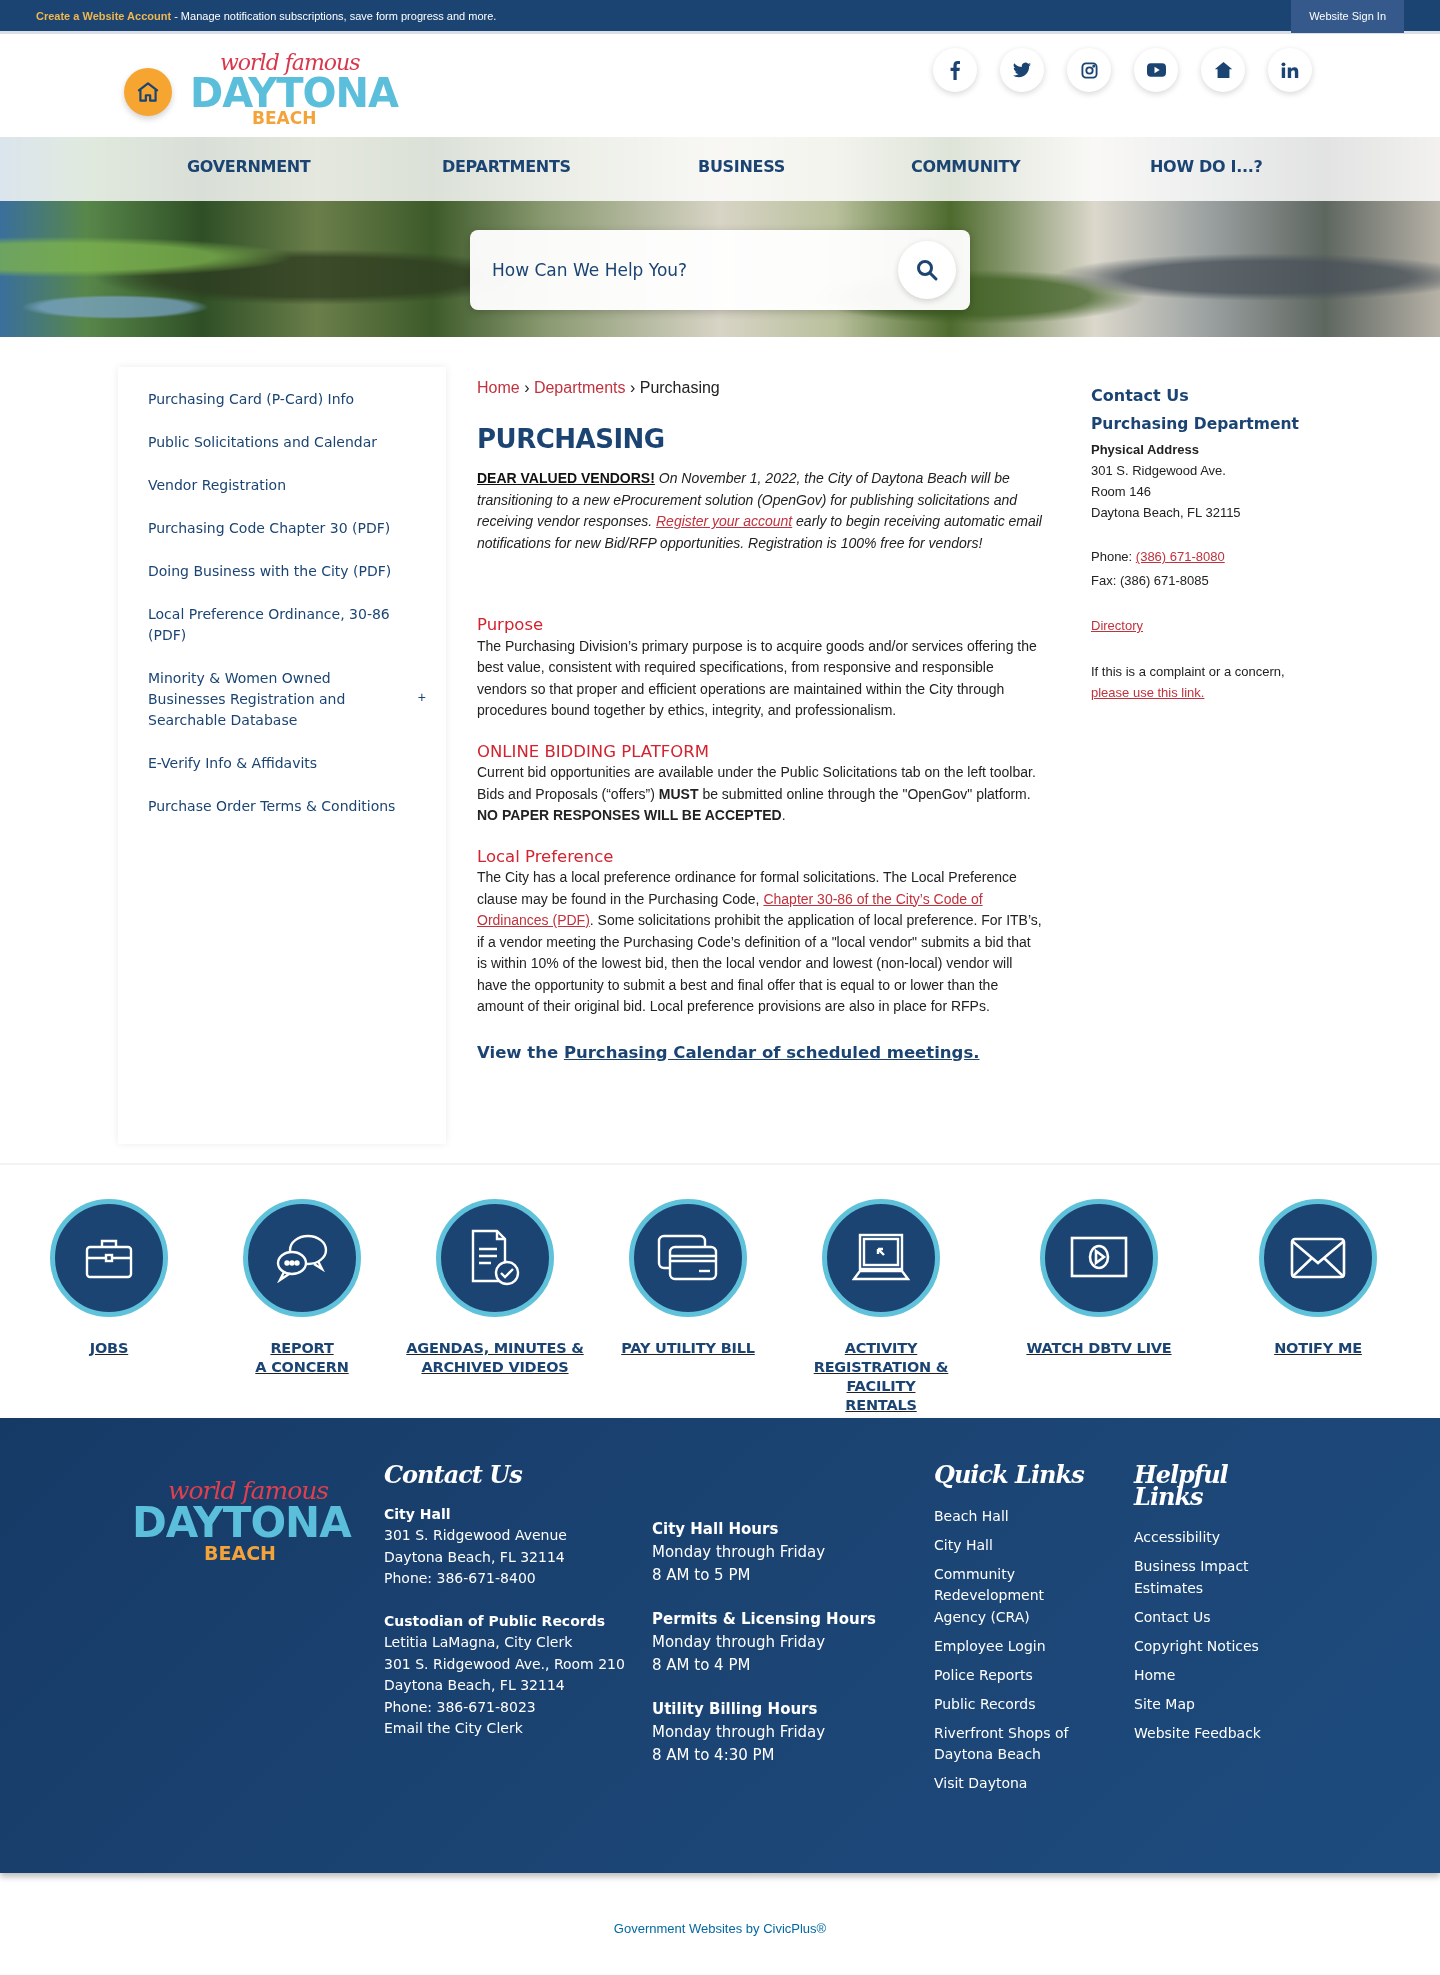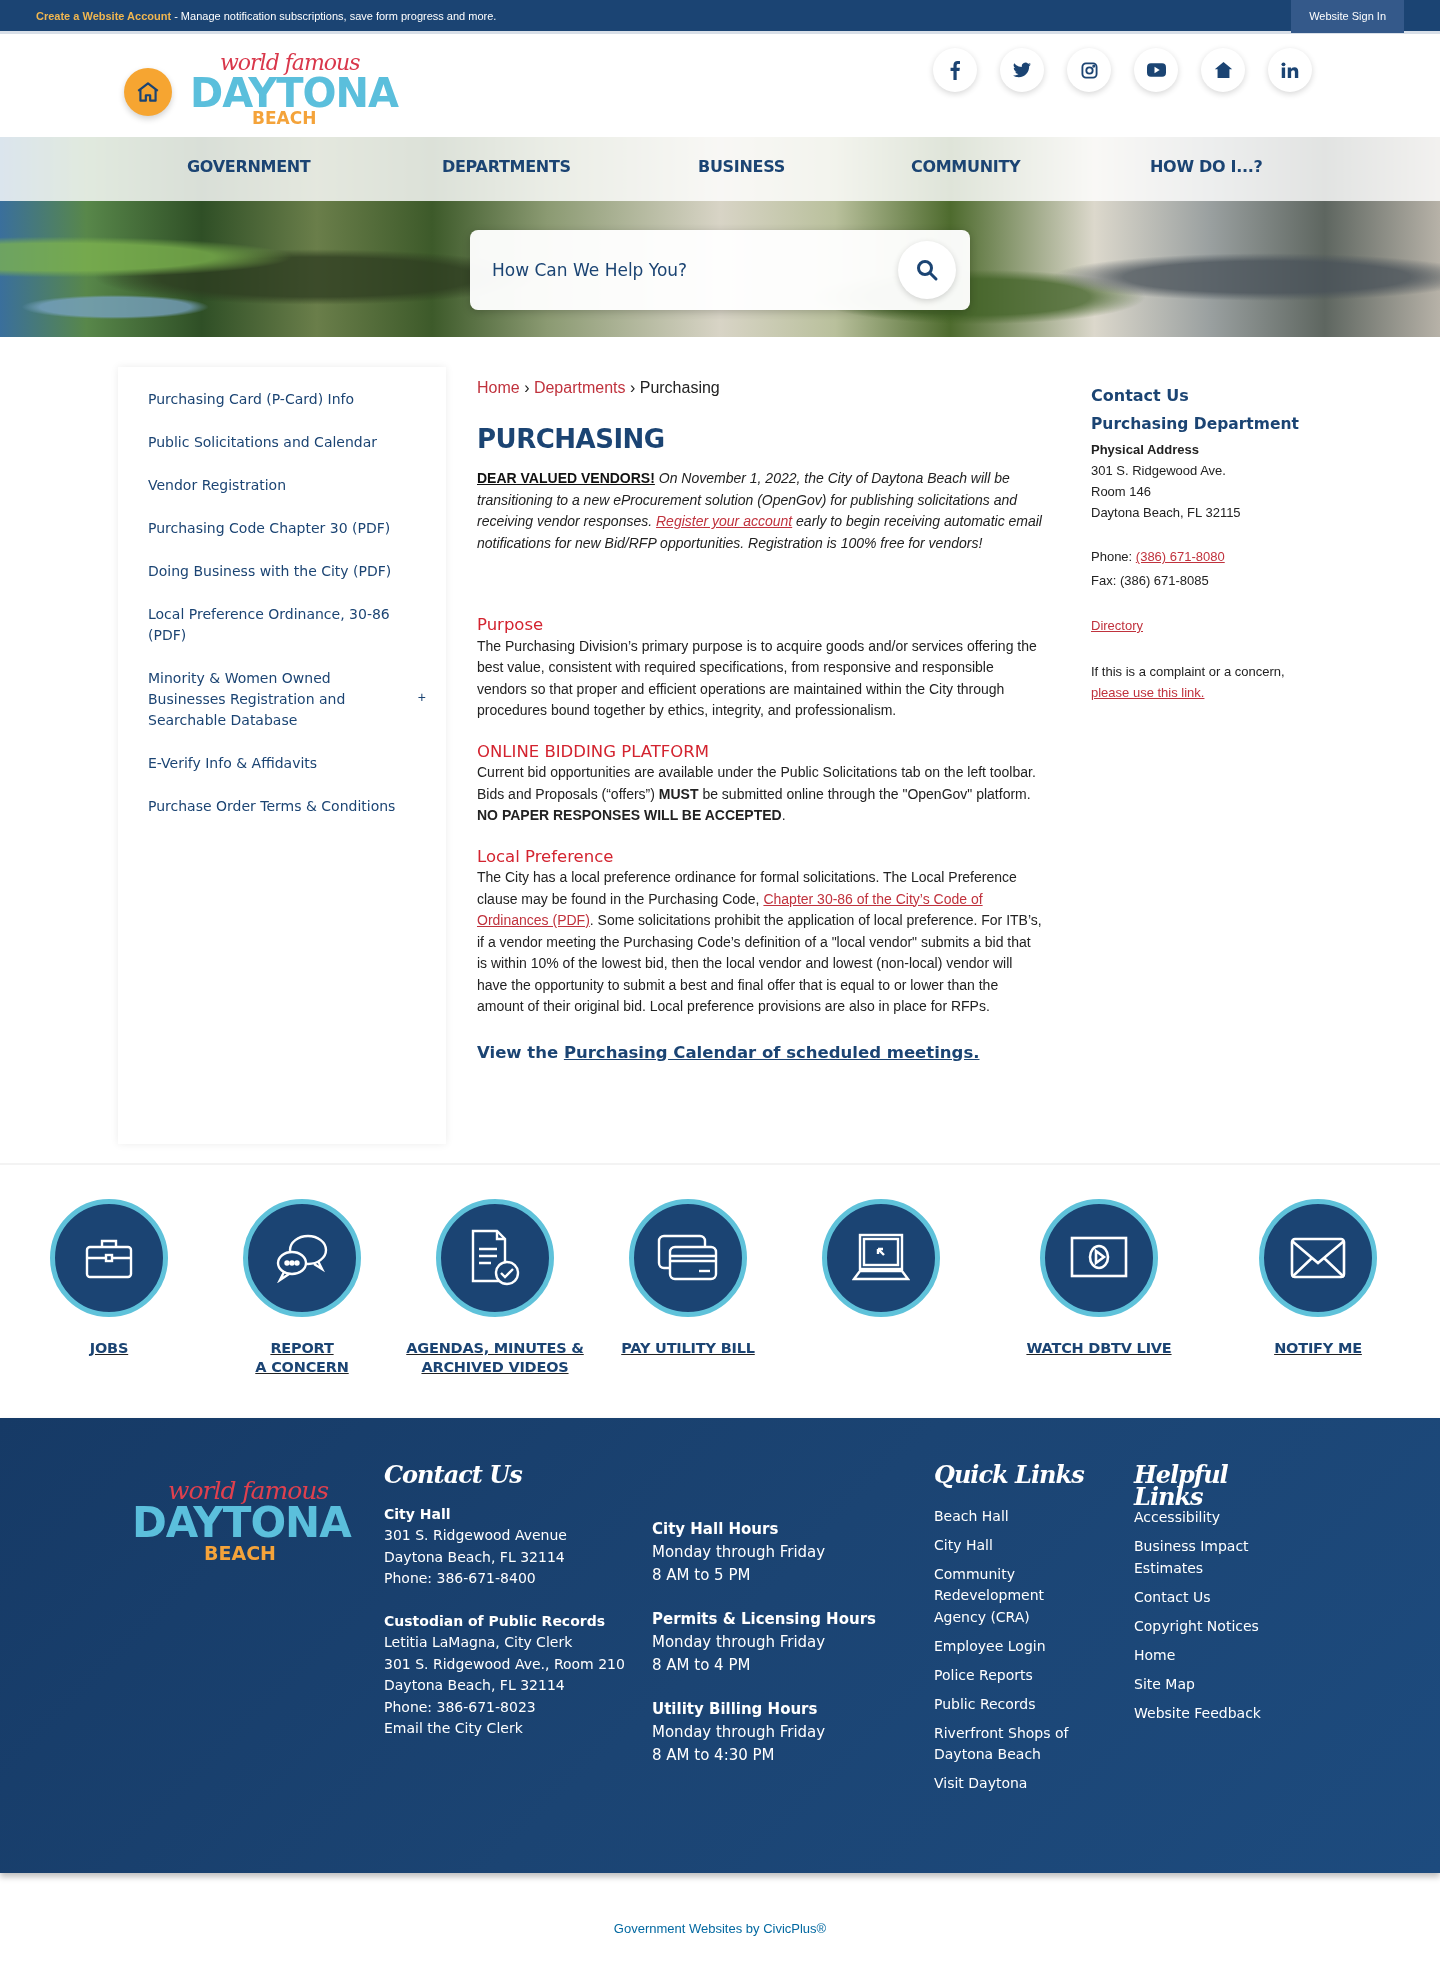--- a/index.html
+++ b/index.html
@@ -285,20 +285,23 @@
   </a>
   <a href="#" class="qi" style="left:781px;">
     <div class="circ">
         <svg width="58" height="50" viewBox="0 0 58 50" fill="none" stroke="#fff" stroke-width="2.4">
           <rect x="8" y="2" width="42" height="34"></rect>
           <rect x="12" y="6" width="34" height="26"></rect>
           <path d="M2 46 L8 38 H50 L56 46 Z"></path>
           <path d="M26 16 L32 22 M26 16 V21 M26 16 H31"></path>
         </svg>
       </div>
+    <div class="lbl">ACTIVITY
+REGISTRATION &amp; FACILITY
+RENTALS</div>
   </a>
   <a href="#" class="qi" style="left:999px;">
     <div class="circ">
         <svg width="58" height="44" viewBox="0 0 58 44" fill="none" stroke="#fff" stroke-width="2.6">
           <rect x="2" y="2" width="54" height="38"></rect>
           <ellipse cx="29" cy="21" rx="9" ry="11"></ellipse>
           <path d="M26 15 L34 21 L26 27 Z"></path>
         </svg>
       </div>
     <div class="lbl">WATCH DBTV LIVE</div>
@@ -364,21 +367,21 @@
     <a href="#">City Hall</a>
     <a href="#">Community Redevelopment Agency (CRA)</a>
     <a href="#">Employee Login</a>
     <a href="#">Police Reports</a>
     <a href="#">Public Records</a>
     <a href="#">Riverfront Shops of Daytona Beach</a>
     <a href="#">Visit Daytona</a>
   </div>
 
   <div class="fcol flinks" style="left:1134px; top:46px; width:160px;">
-    <div class="script" style="">Helpful Links</div>
+    <div class="script" style="margin-bottom:20px;">Helpful Links</div>
     <a href="#">Accessibility</a>
     <a href="#">Business Impact Estimates</a>
     <a href="#">Contact Us</a>
     <a href="#">Copyright Notices</a>
     <a href="#">Home</a>
     <a href="#">Site Map</a>
     <a href="#">Website Feedback</a>
   </div>
 </footer>
 

